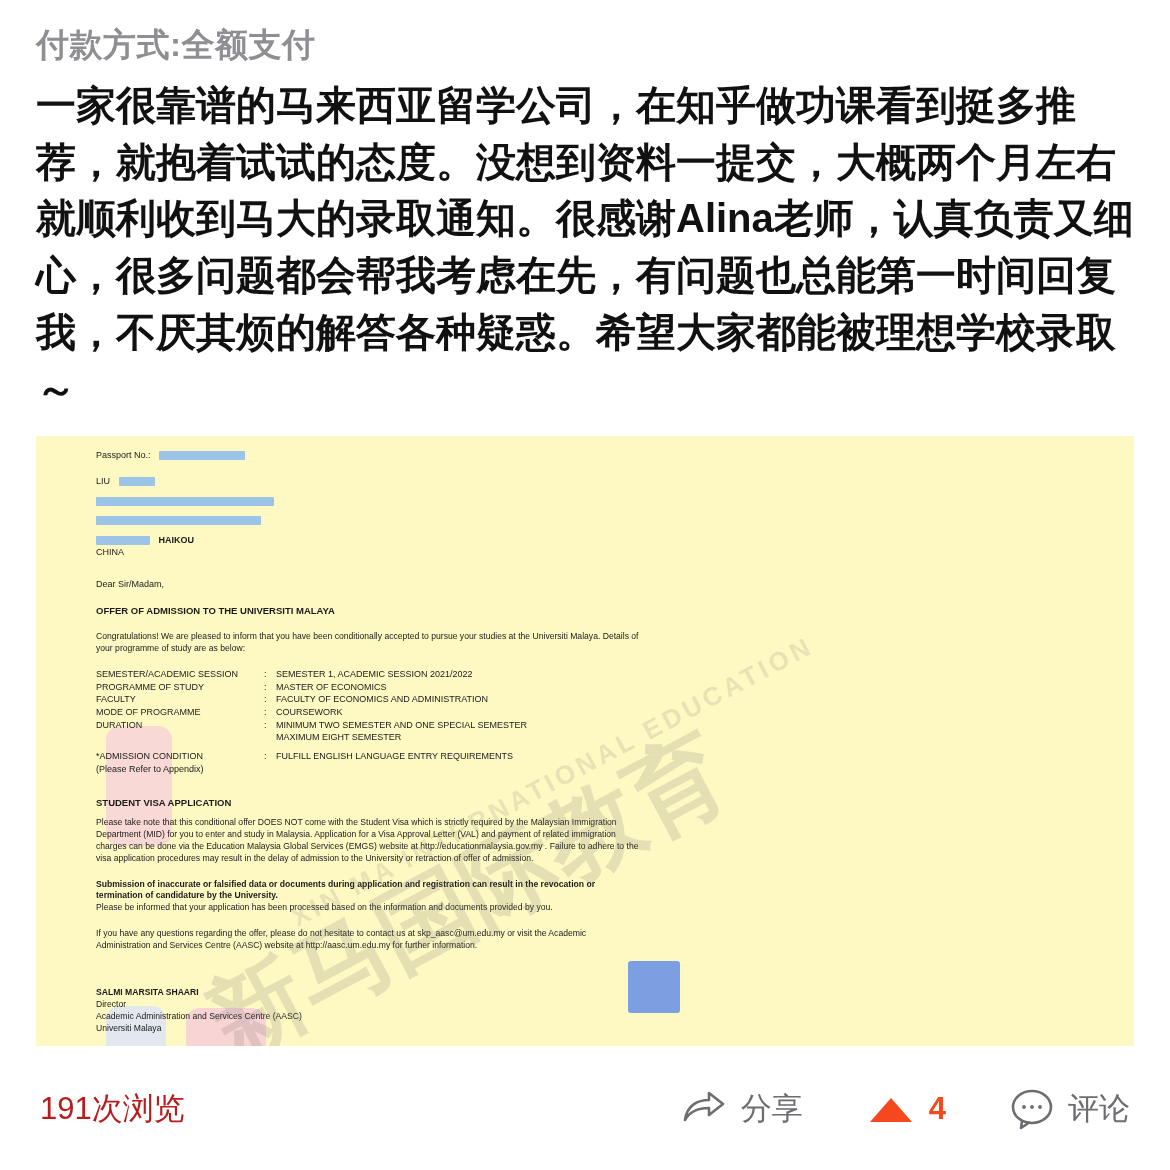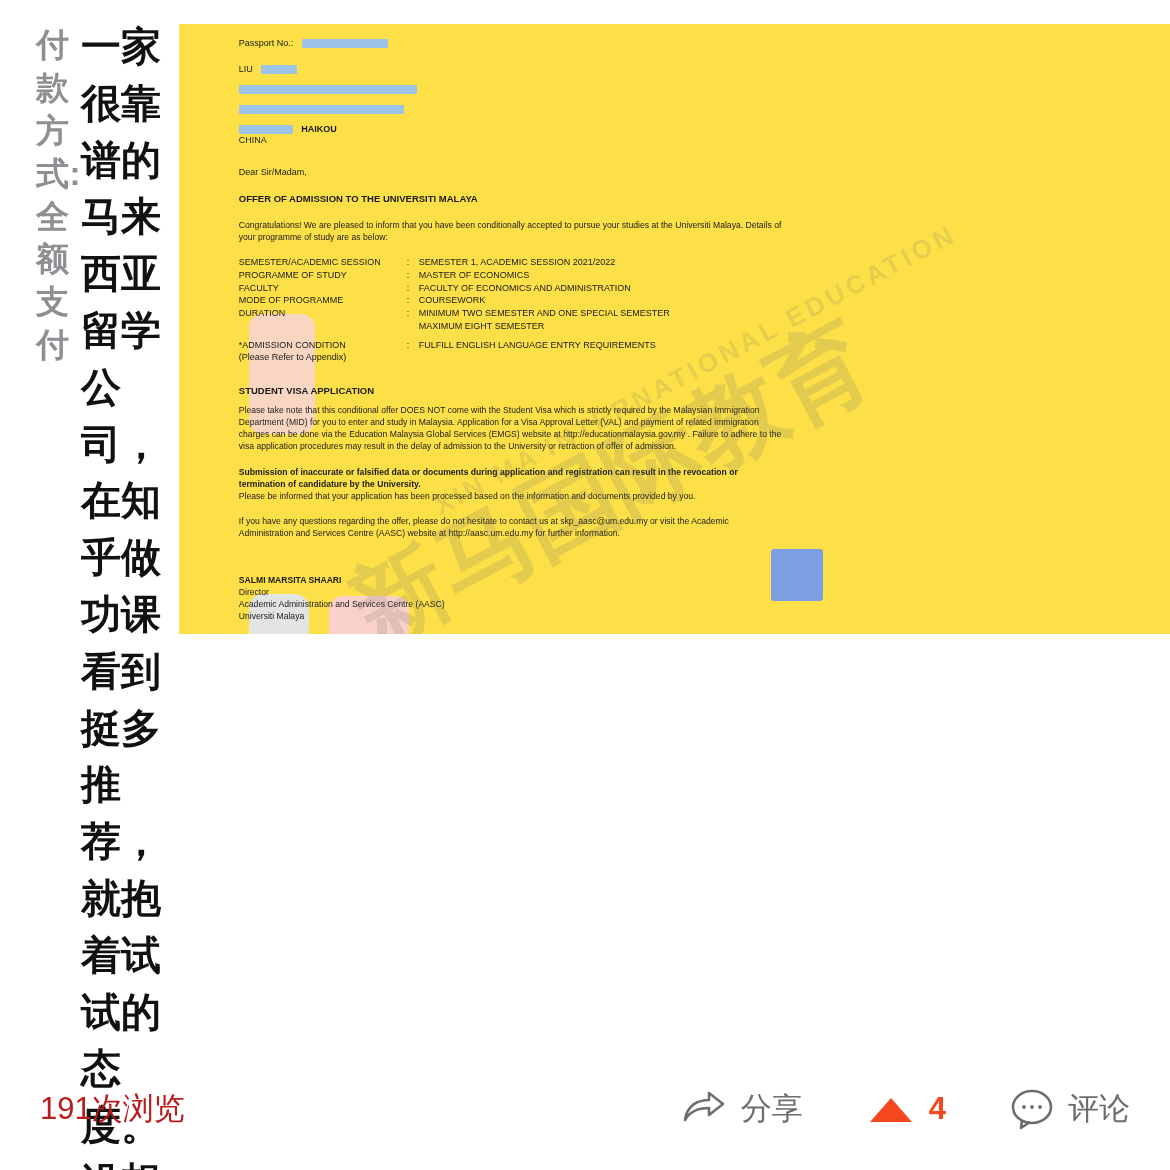--- a/index.html
+++ b/index.html
@@ -15,20 +15,21 @@
     overflow: hidden;
     position: relative;
   }
   .page {
     width: 1170px;
     height: 1170px;
     box-sizing: border-box;
     padding: 18px 36px 0 36px;
     position: relative;
     display: flex;
+    flex-direction: column;
   }
   .payment-line {
     font-size: 33px;
     font-weight: bold;
     color: #8e8e93;
     letter-spacing: 0.5px;
     line-height: 1.3;
     margin: 6px 0 10px 0;
   }
   .body-text {
@@ -44,21 +45,21 @@
   .doc-wrap {
     position: relative;
     width: 1098px;
     margin: 6px 0 0 0;
     flex: none;
   }
   .doc {
     position: relative;
     width: 1098px;
     height: 610px;
-    background: #fde047;
+    background: #fef9c3;
     overflow: hidden;
   }
   .doc-inner {
     position: absolute;
     left: 60px;
     top: 0;
     width: 600px;
     height: 610px;
     font-family: "Liberation Sans", sans-serif;
     color: #1a1a1a;

